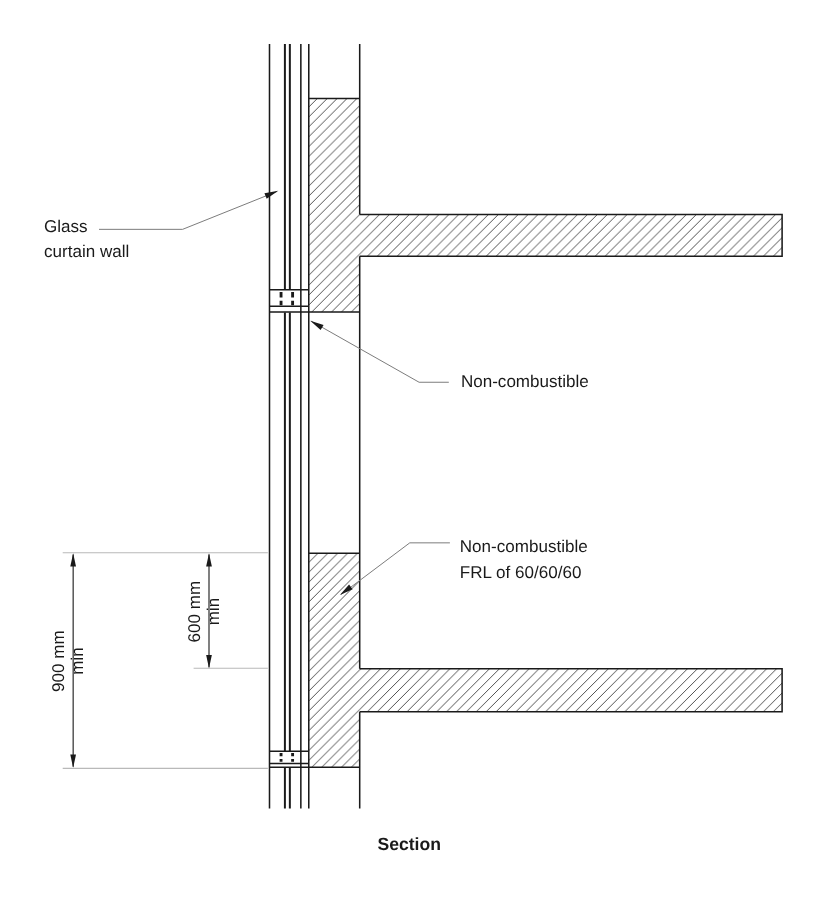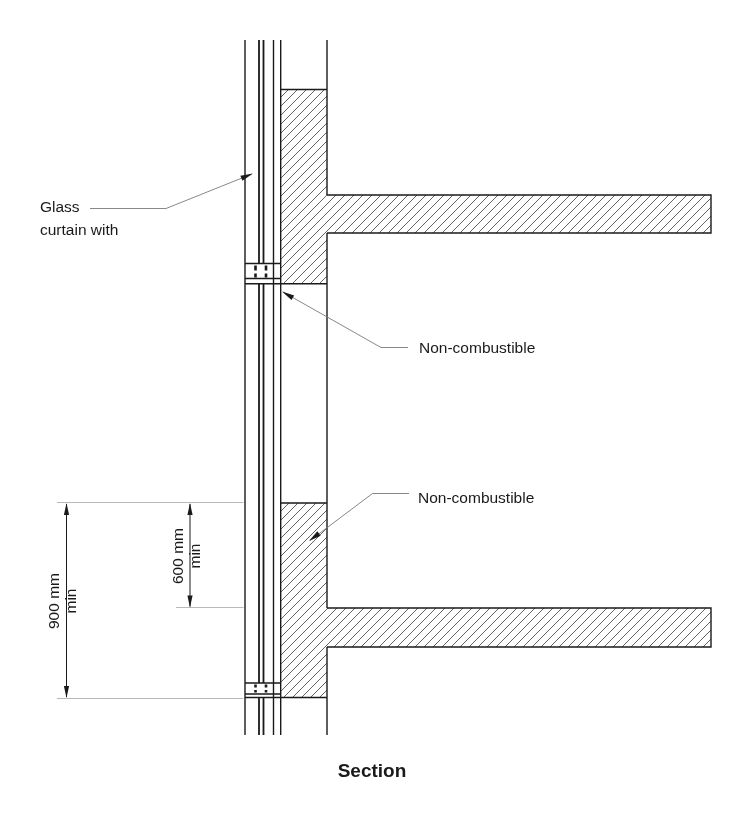--- a/index.html
+++ b/index.html
@@ -29,21 +29,21 @@
   .hatchline{stroke:var(--c-hatch);stroke-width:0.8;fill:none;}
   .lbl{
     position:absolute;
     font-size:15.5px;line-height:23px;
     white-space:nowrap;color:var(--c-line);
   }
   .lbl div{white-space:nowrap;}
   .caption{
     position:absolute;left:372px;top:760px;
     transform:translateX(-50%);
-    font-size:19px;font-weight:bold;white-space:nowrap;
+    font-size:16px;font-weight:bold;white-space:nowrap;
   }
   .dim-label{
     position:absolute;
     transform:translate(-50%,-50%) rotate(-90deg);
     text-align:center;
     font-size:15.5px;line-height:17px;
     white-space:nowrap;
   }
 </style>
 </head>
@@ -105,29 +105,30 @@
     <path class="leader" d="M90,208.5 H166 L251.5,174.2"></path>
     <path class="leader" d="M408,347.5 H381 L283,292"></path>
     <path class="leader" d="M409,493.5 H372.5 L310,540.5"></path>
     <polygon class="arrow" points="0,0 -12.5,2.7 -12.5,-2.7" transform="translate(253,173.5) rotate(-22)"></polygon>
     <polygon class="arrow" points="0,0 -12.5,2.7 -12.5,-2.7" transform="translate(282,291.5) rotate(-150)"></polygon>
     <polygon class="arrow" points="0,0 -12.5,2.7 -12.5,-2.7" transform="translate(309,541) rotate(143)"></polygon>
   </svg>
 
   <div class="lbl" style="left:40px;top:195px;">
     <div>Glass</div>
-    <div>curtain with</div>
+    <div>curtain wall</div>
   </div>
 
   <div class="lbl" style="left:419px;top:336px;">
     <div>Non-combustible</div>
   </div>
 
   <div class="lbl" style="left:418px;top:486px;">
     <div>Non-combustible</div>
+    <div>FRL of 60/60/60</div>
   </div>
 
   <div class="dim-label" style="left:62px;top:601px;">
     <div>900 mm</div>
     <div>min</div>
   </div>
 
   <div class="dim-label" style="left:186px;top:556px;">
     <div>600 mm</div>
     <div>min</div>

